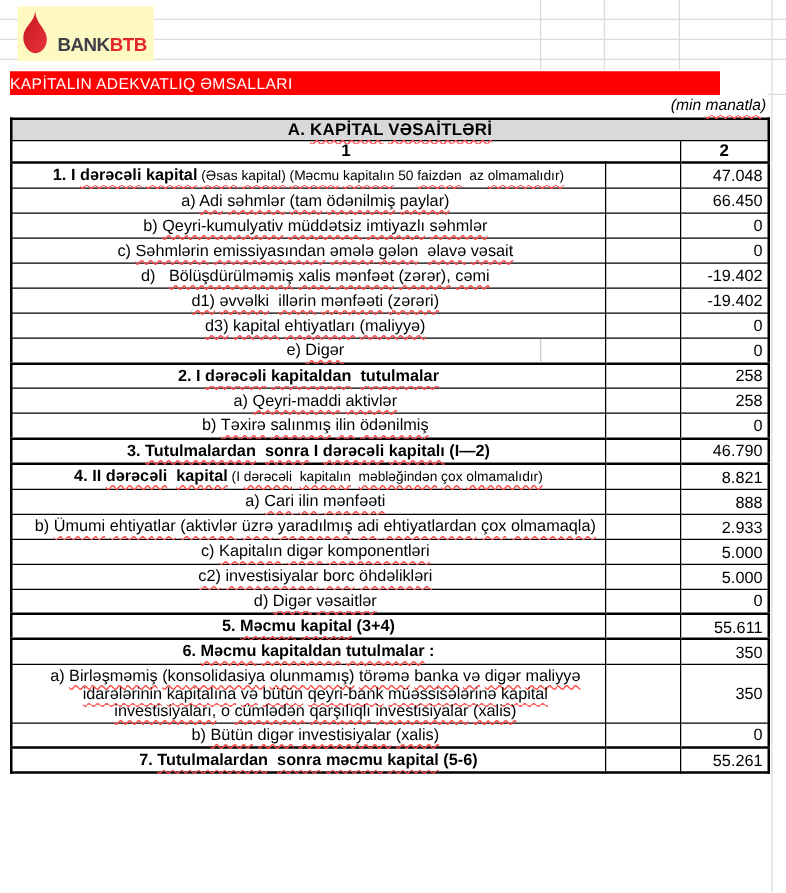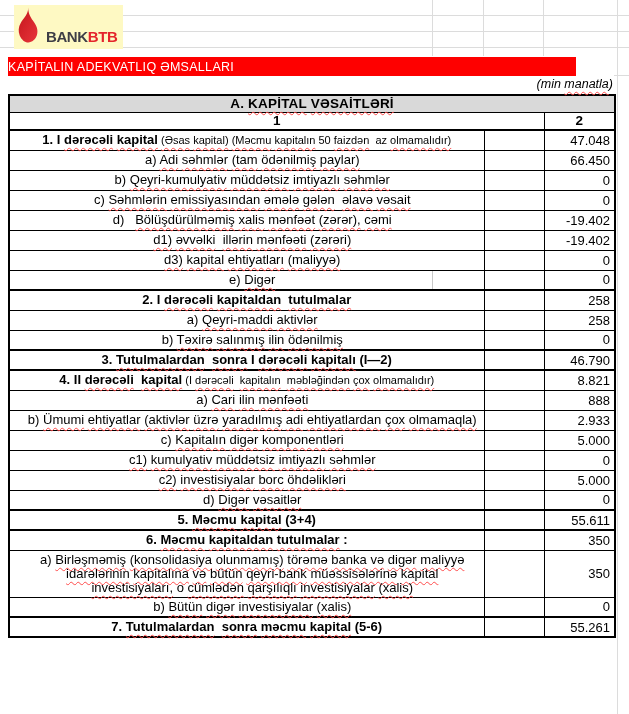--- a/index.html
+++ b/index.html
@@ -207,25 +207,20 @@
         <td class="lbl ind"><span>b)</span> <span class="w">Ümumi</span> <span class="w">ehtiyatlar</span> <span class="w">(aktivlər</span> <span class="w">üzrə</span> <span class="w">yaradılmış</span> <span class="w">adi</span> <span class="w">ehtiyatlardan</span> <span class="w">çox</span> <span class="w">olmamaqla)</span></td>
         <td class="mid"></td>
         <td class="val">2.933</td>
       </tr>
       <tr>
         <td class="lbl ind"><span>c)</span> <span class="w">Kapitalın</span> <span class="w">digər</span> <span class="w">komponentləri</span></td>
         <td class="mid"></td>
         <td class="val">5.000</td>
       </tr>
       <tr>
-        <td class="lbl ind"><span class="w">c1)</span> <span class="w">kumulyativ</span> <span class="w">müddətsiz</span> <span class="w">imtiyazlı</span> <span class="w">səhmlər</span></td>
-        <td class="mid"></td>
-        <td class="val">0</td>
-      </tr>
-      <tr>
         <td class="lbl ind"><span class="w">c2)</span> <span class="w">investisiyalar</span> <span class="w">borc</span> <span class="w">öhdəlikləri</span></td>
         <td class="mid"></td>
         <td class="val">5.000</td>
       </tr>
       <tr>
         <td class="lbl ind"><span>d)</span> <span class="w">Digər</span> <span class="w">vəsaitlər</span></td>
         <td class="mid"></td>
         <td class="val">0</td>
       </tr>
       <tr class="section">

